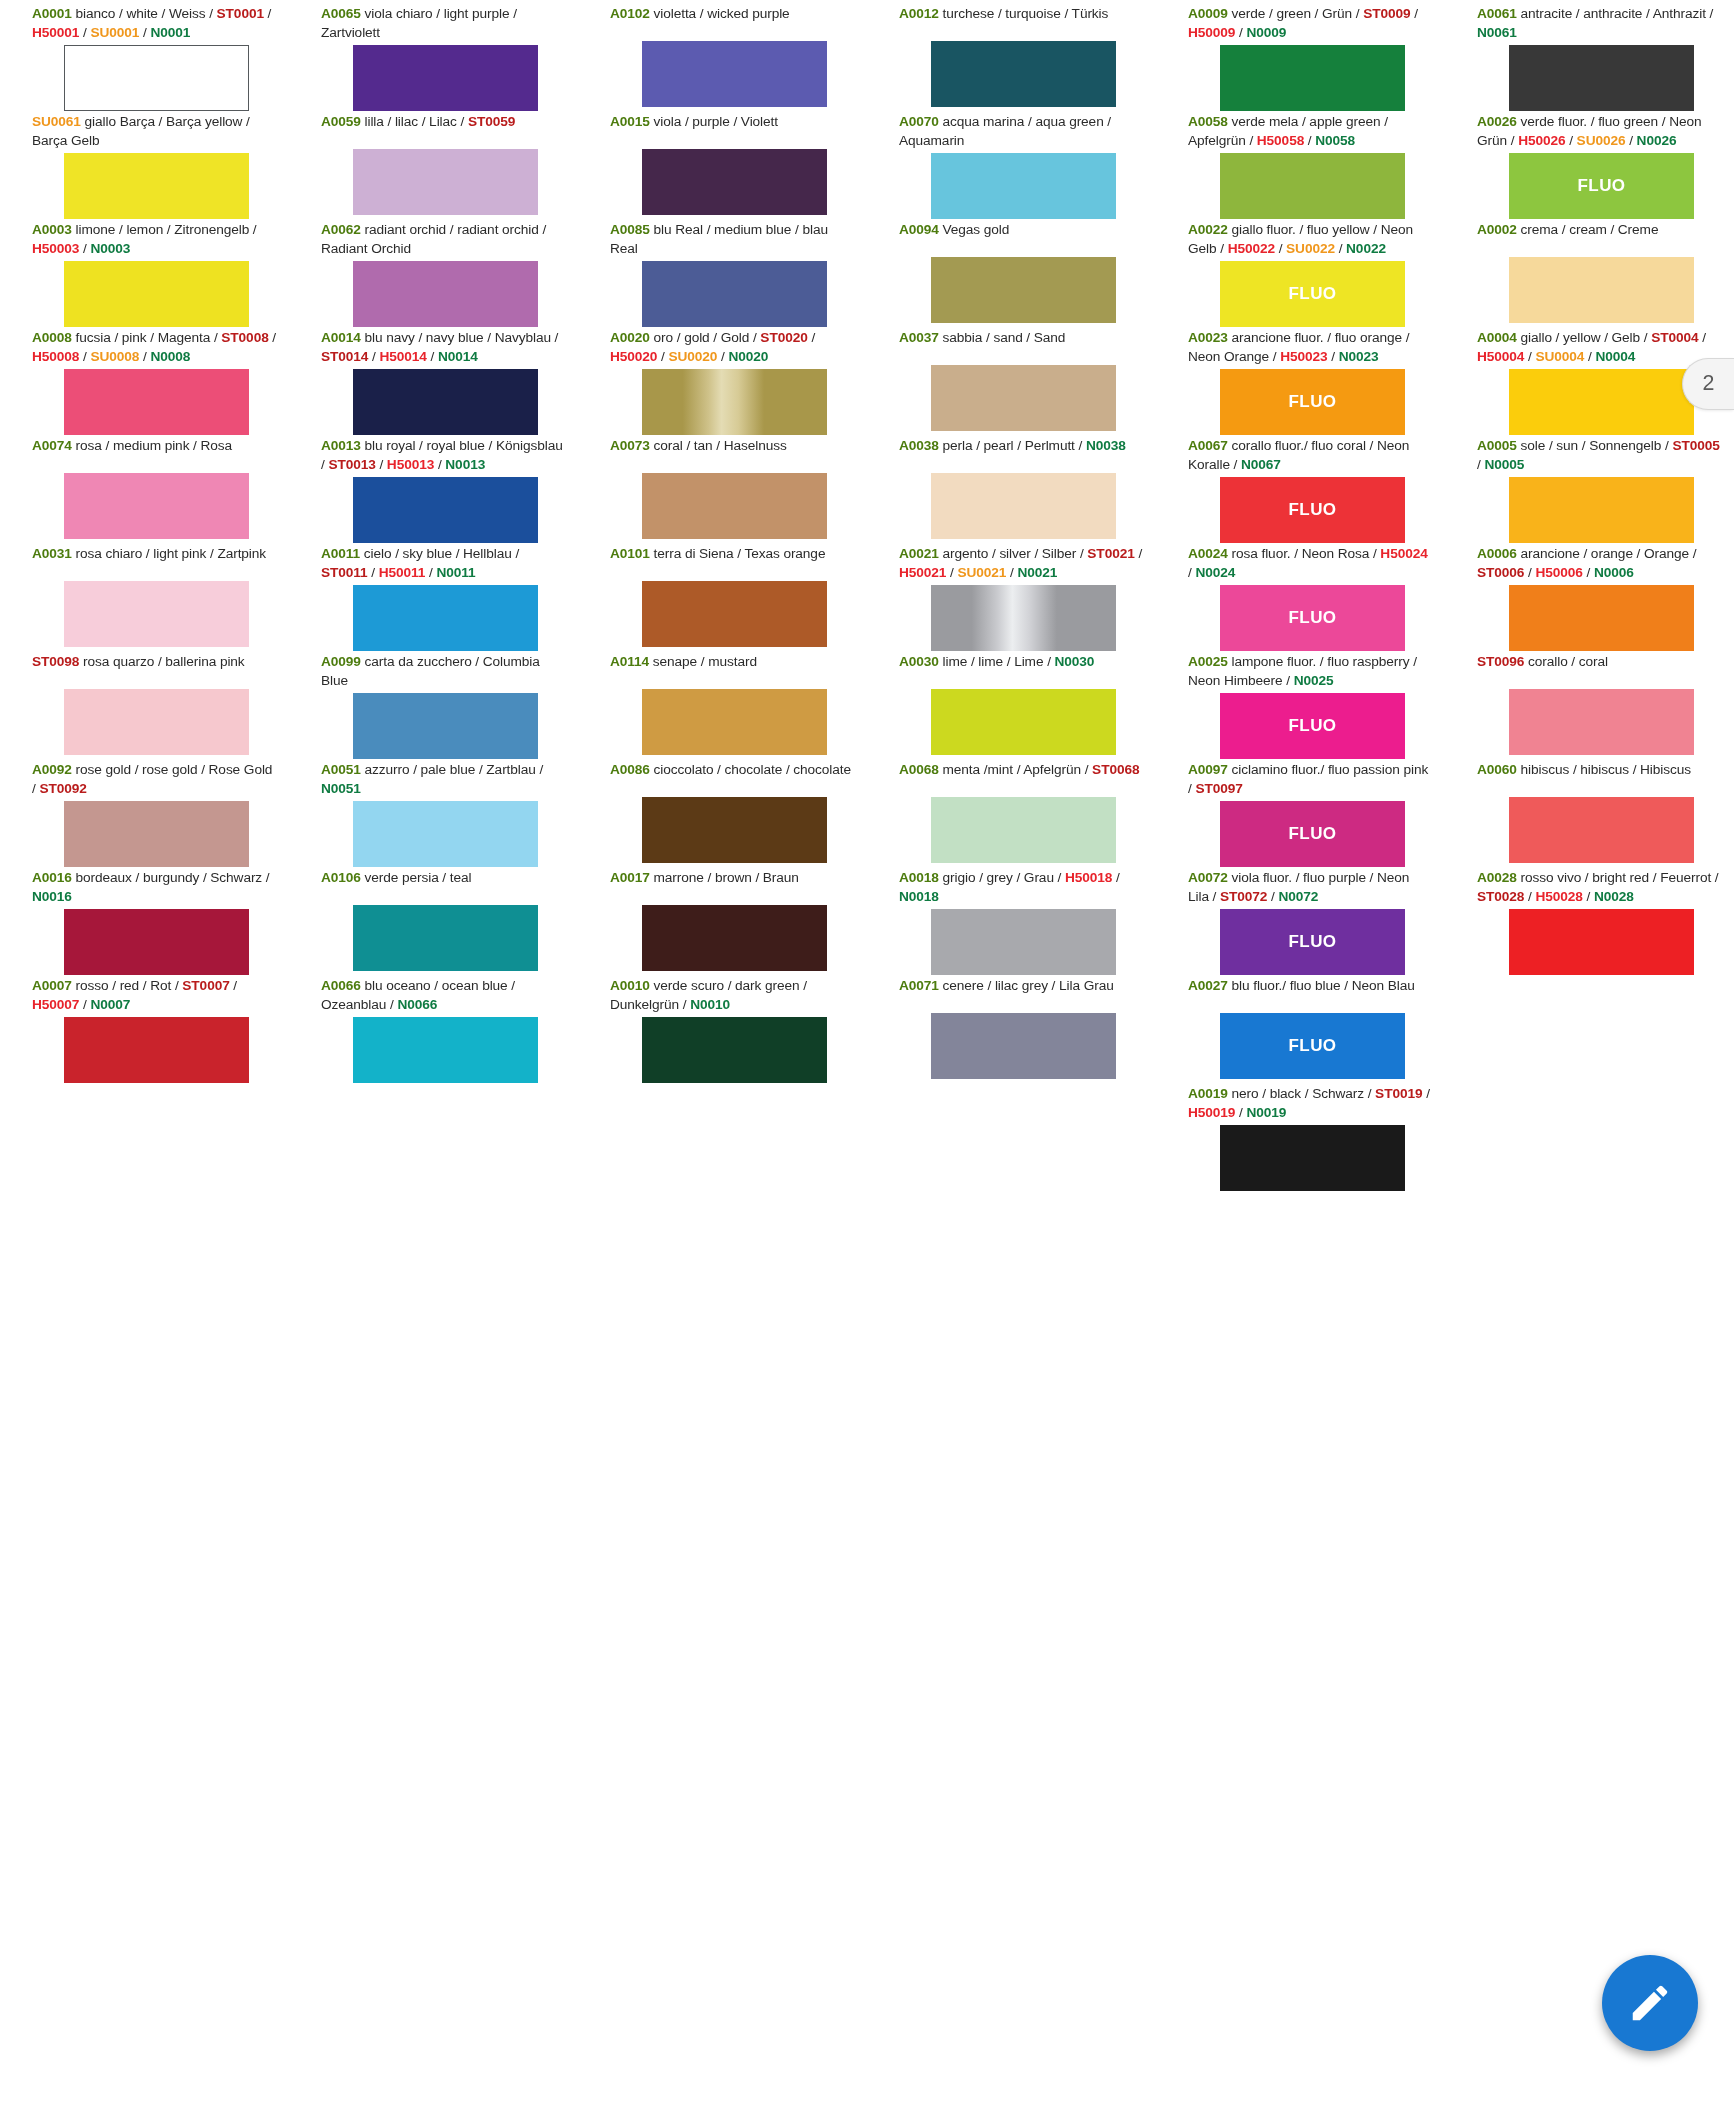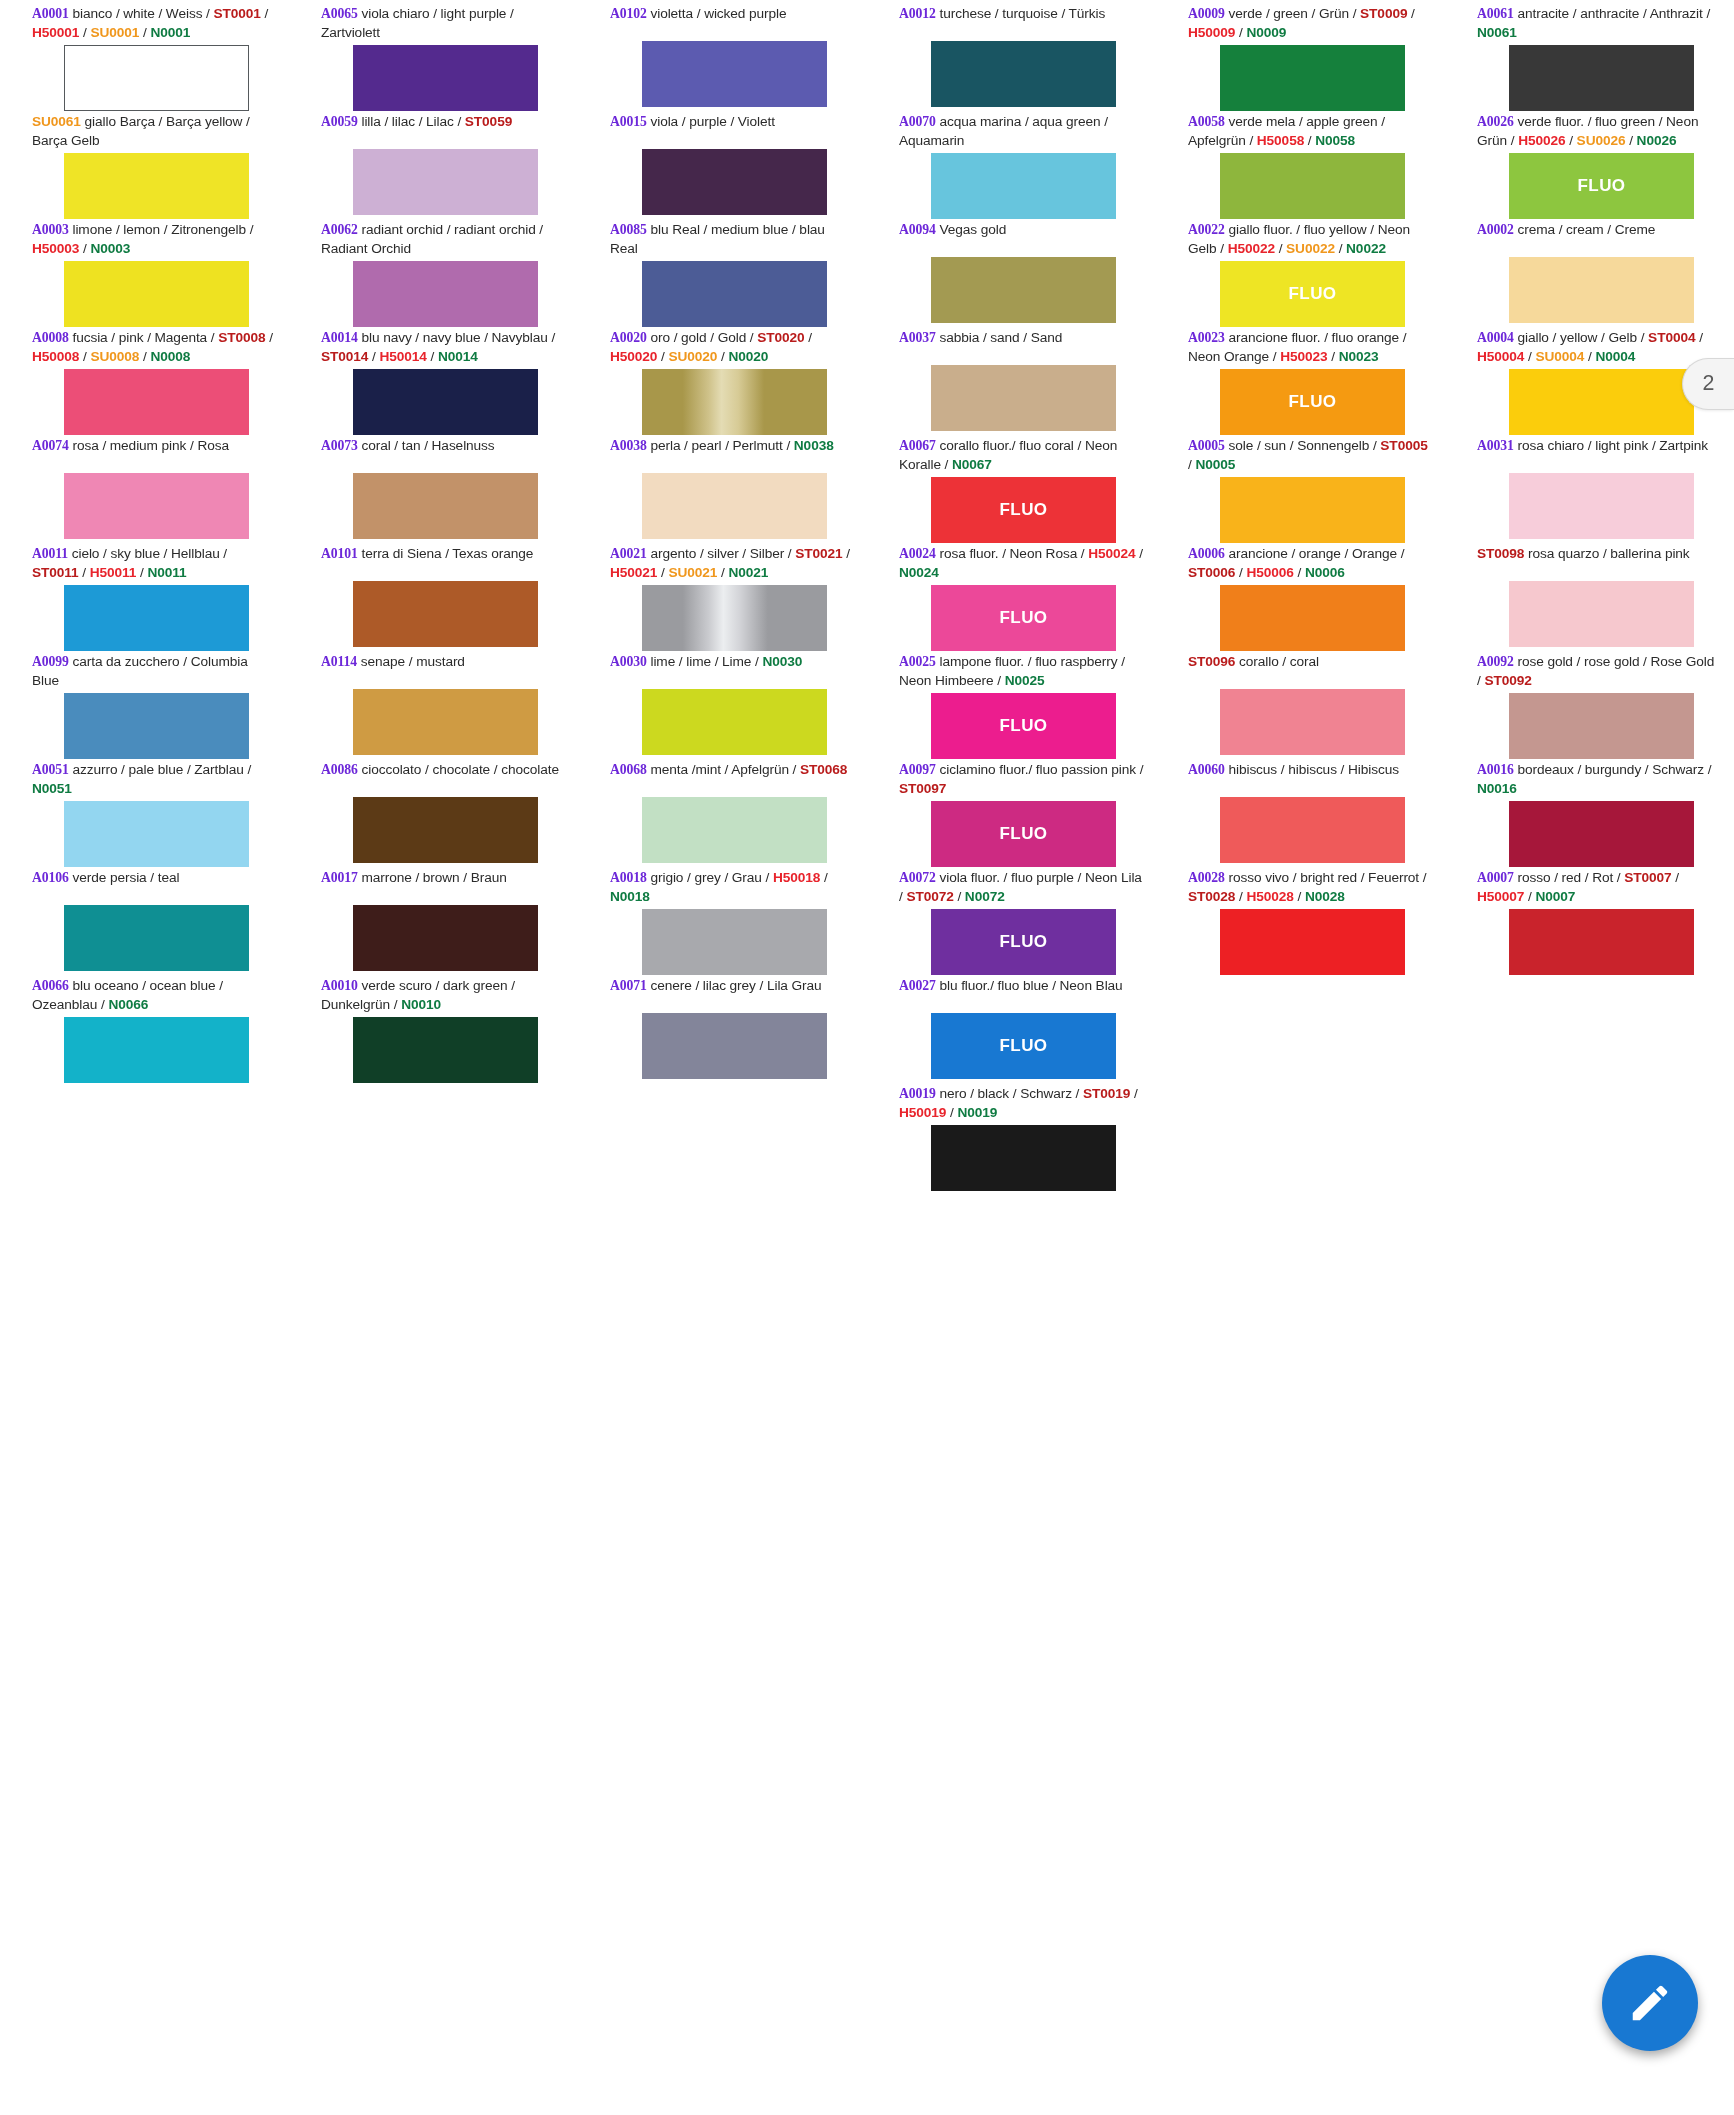--- a/index.html
+++ b/index.html
@@ -31,22 +31,21 @@
     font-size: 13.7px;
     line-height: 1.35;
     color: #2b2b2b;
     letter-spacing: -0.1px;
     padding-bottom: 2.7px;
     min-height: 36px;
     white-space: normal;
   }
   .label .code {
     font-weight: 700;
-    color: #6d28d9;
-    font-family: Liberation Serif, serif;
+    color: #4d7c0f;
   }
   .label .c-st  { font-weight: 700; color: #b91c1c; }
   .label .c-h50 { font-weight: 700; color: #e8242c; }
   .label .c-su  { font-weight: 700; color: #f0971d; }
   .label .c-n   { font-weight: 700; color: #0f7b42; }
   .label .sep { color: #2b2b2b; font-weight: 400; }
   .swatch {
     width: 185px;
     height: 66px;
     margin-left: 32px;
@@ -208,20 +207,24 @@
       </div>
       <div class="cell">
         <div class="label"><span class="code">A0004</span><span> giallo / yellow / Gelb</span><span class="sep"> / </span><span class="c-st">ST0004</span><span class="sep"> / </span><span class="c-h50">H50004</span><span class="sep"> / </span><span class="c-su">SU0004</span><span class="sep"> / </span><span class="c-n">N0004</span></div>
         <div class="swatch" style="background: rgb(251, 205, 12);"></div>
       </div>
       <div class="cell">
         <div class="label"><span class="code">A0074</span><span> rosa / medium pink / Rosa</span></div>
         <div class="swatch" style="background: rgb(239, 135, 180);"></div>
       </div>
       <div class="cell">
+        <div class="label"><span class="code">A0013</span><span> blu royal / royal blue / Königsblau</span><span class="sep"> / </span><span class="c-st">ST0013</span><span class="sep"> / </span><span class="c-h50">H50013</span><span class="sep"> / </span><span class="c-n">N0013</span></div>
+        <div class="swatch" style="background: rgb(27, 79, 156);"></div>
+      </div>
+      <div class="cell">
         <div class="label"><span class="code">A0073</span><span> coral / tan / Haselnuss</span></div>
         <div class="swatch" style="background: rgb(194, 146, 105);"></div>
       </div>
       <div class="cell">
         <div class="label"><span class="code">A0038</span><span> perla / pearl / Perlmutt</span><span class="sep"> / </span><span class="c-n">N0038</span></div>
         <div class="swatch" style="background: rgb(242, 219, 192);"></div>
       </div>
       <div class="cell">
         <div class="label"><span class="code">A0067</span><span> corallo fluor./ fluo coral / Neon Koralle</span><span class="sep"> / </span><span class="c-n">N0067</span></div>
         <div class="swatch" style="background: rgb(237, 50, 55);">

